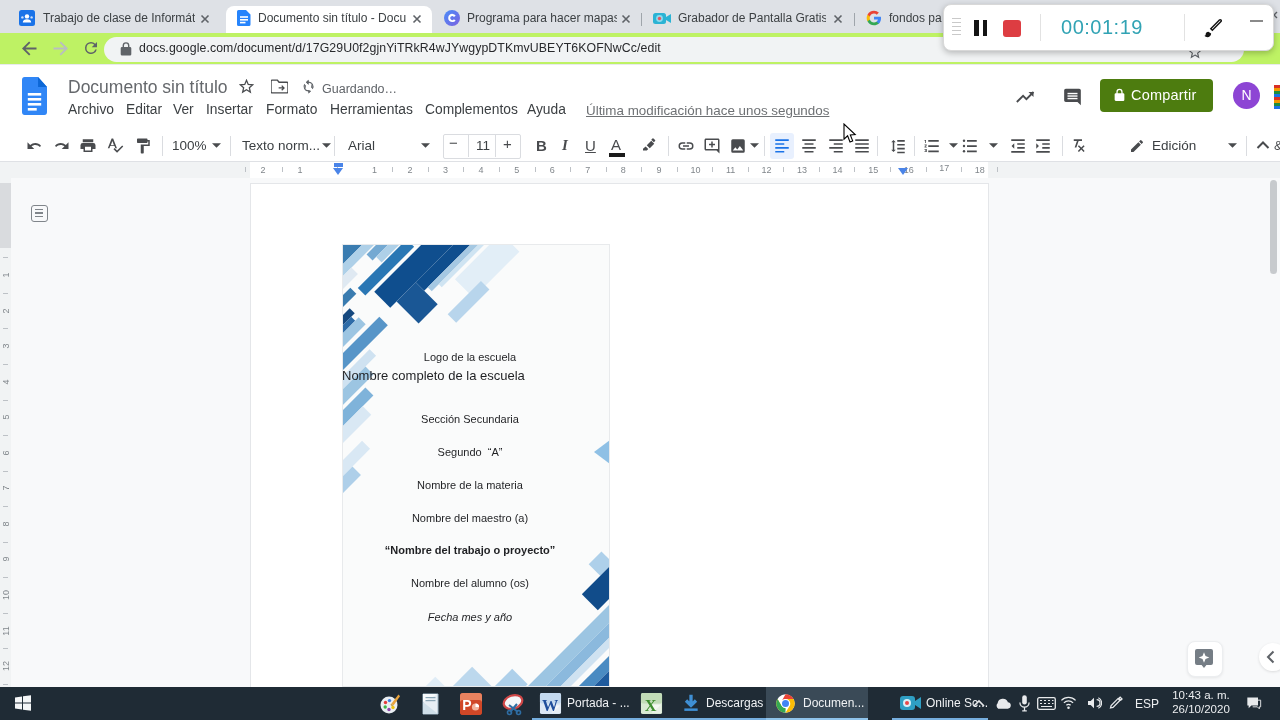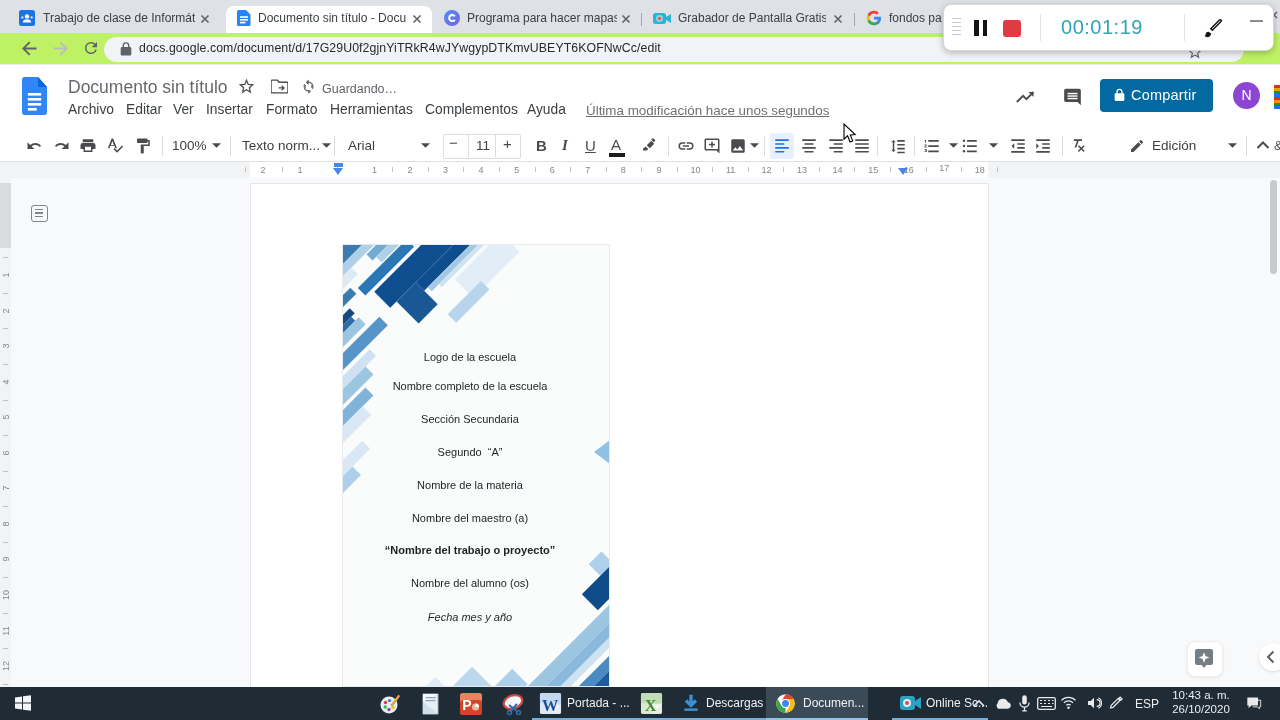--- a/index.html
+++ b/index.html
@@ -165,21 +165,21 @@
         <path d="M1 13 8.5 5.5l4 4L21 1" fill="none" stroke="#494b4e" stroke-width="2.2"></path>
         <path d="M15 1h6v6z" fill="#494b4e"></path>
       </svg>
     <svg class="ic" style="left:1062px;top:22px" width="21" height="20" viewBox="0 0 24 24">
         <path d="M21.99 4c0-1.1-.89-2-1.99-2H4c-1.1 0-2 .9-2 2v12c0 1.1.9 2 2 2h14l4 4z" fill="#494b4e"></path>
         <rect x="6" y="7" width="12" height="1.7" fill="#fff"></rect>
         <rect x="6" y="10" width="12" height="1.7" fill="#fff"></rect>
         <rect x="6" y="13" width="12" height="1.7" fill="#fff"></rect>
       </svg>
 
-    <div class="ab" style="left:1100px;top:14px;width:113px;height:33px;background:#0369a1;border-radius:4px;">
+    <div class="ab" style="left:1100px;top:14px;width:113px;height:33px;background:#4d7c0f;border-radius:4px;">
       <svg class="ic" style="left:14px;top:9px" width="11" height="14" viewBox="0 0 12 14">
           <path d="M10 5h-.6V3.6A3.4 3.4 0 0 0 6 .2 3.4 3.4 0 0 0 2.6 3.6V5H2a1.3 1.3 0 0 0-1.3 1.3v6A1.3 1.3 0 0 0 2 13.5h8a1.3 1.3 0 0 0 1.3-1.3v-6A1.3 1.3 0 0 0 10 5zM4 3.6a2 2 0 0 1 4 0V5H4z" fill="#fff"></path>
         </svg>
       <div class="ab" style="left:31px;top:8px;font-size:14.5px;color:#fff;font-weight:500;letter-spacing:.2px;">Compartir</div>
     </div>
 
     <div class="ab" style="left:1233px;top:17px;width:27px;height:27px;border-radius:50%;background:#8d45d4;text-align:center;line-height:27px;font-size:14px;color:#fff;">N</div>
 
     <div class="ab" style="left:1274px;top:20px;width:6px;height:26px;">
       <div style="height:3px;background:#d93025;"></div>
@@ -465,21 +465,21 @@
           <rect x="-160.0" y="490.7" width="140.0" height="10.6" fill="#1f5b9e"></rect>
           <rect x="-120.0" y="501.3" width="100.0" height="7.8" fill="#2e73ae"></rect>
         </g>
 
         <path d="M268 196 L252 208 L268 220 Z" fill="#8fc0e5"></path>
       </g>
       <rect x="0.5" y="0.5" width="267" height="442" fill="none" stroke="#e8eaec" stroke-width="1"></rect>
     </svg>
 
     <div class="ab" style="left:342px;top:173px;width:256px;text-align:center;font-size:11px;color:#1f2023;">Logo de la escuela</div>
-    <div class="ab" style="left:342px;top:202px;width:256px;text-align:center;font-size:11px;color:#1f2023;">Nombre completo de la escuela</div>
+    <div class="ab" style="left:342px;top:190px;width:256px;text-align:left;font-size:13px;color:#1f2023;">Nombre completo de la escuela</div>
     <div class="ab" style="left:342px;top:235px;width:256px;text-align:center;font-size:11px;color:#1f2023;">Sección Secundaria</div>
     <div class="ab" style="left:342px;top:268px;width:256px;text-align:center;font-size:11px;color:#1f2023;">Segundo&nbsp; “A”</div>
     <div class="ab" style="left:342px;top:301px;width:256px;text-align:center;font-size:11px;color:#1f2023;">Nombre de la materia</div>
     <div class="ab" style="left:342px;top:334px;width:256px;text-align:center;font-size:11px;color:#1f2023;">Nombre del maestro (a)</div>
     <div class="ab" style="left:342px;top:366px;width:256px;text-align:center;font-size:11px;color:#1f2023;font-weight:bold;">“Nombre del trabajo o proyecto”</div>
     <div class="ab" style="left:342px;top:399px;width:256px;text-align:center;font-size:11px;color:#1f2023;">Nombre del alumno (os)</div>
     <div class="ab" style="left:342px;top:432.5px;width:256px;text-align:center;font-size:11px;color:#1f2023;font-style:italic;">Fecha mes y año</div>
 
     <div class="ab" style="left:1270px;top:2px;width:7px;height:94px;background:#c7cacd;border-radius:4px;"></div>
 

